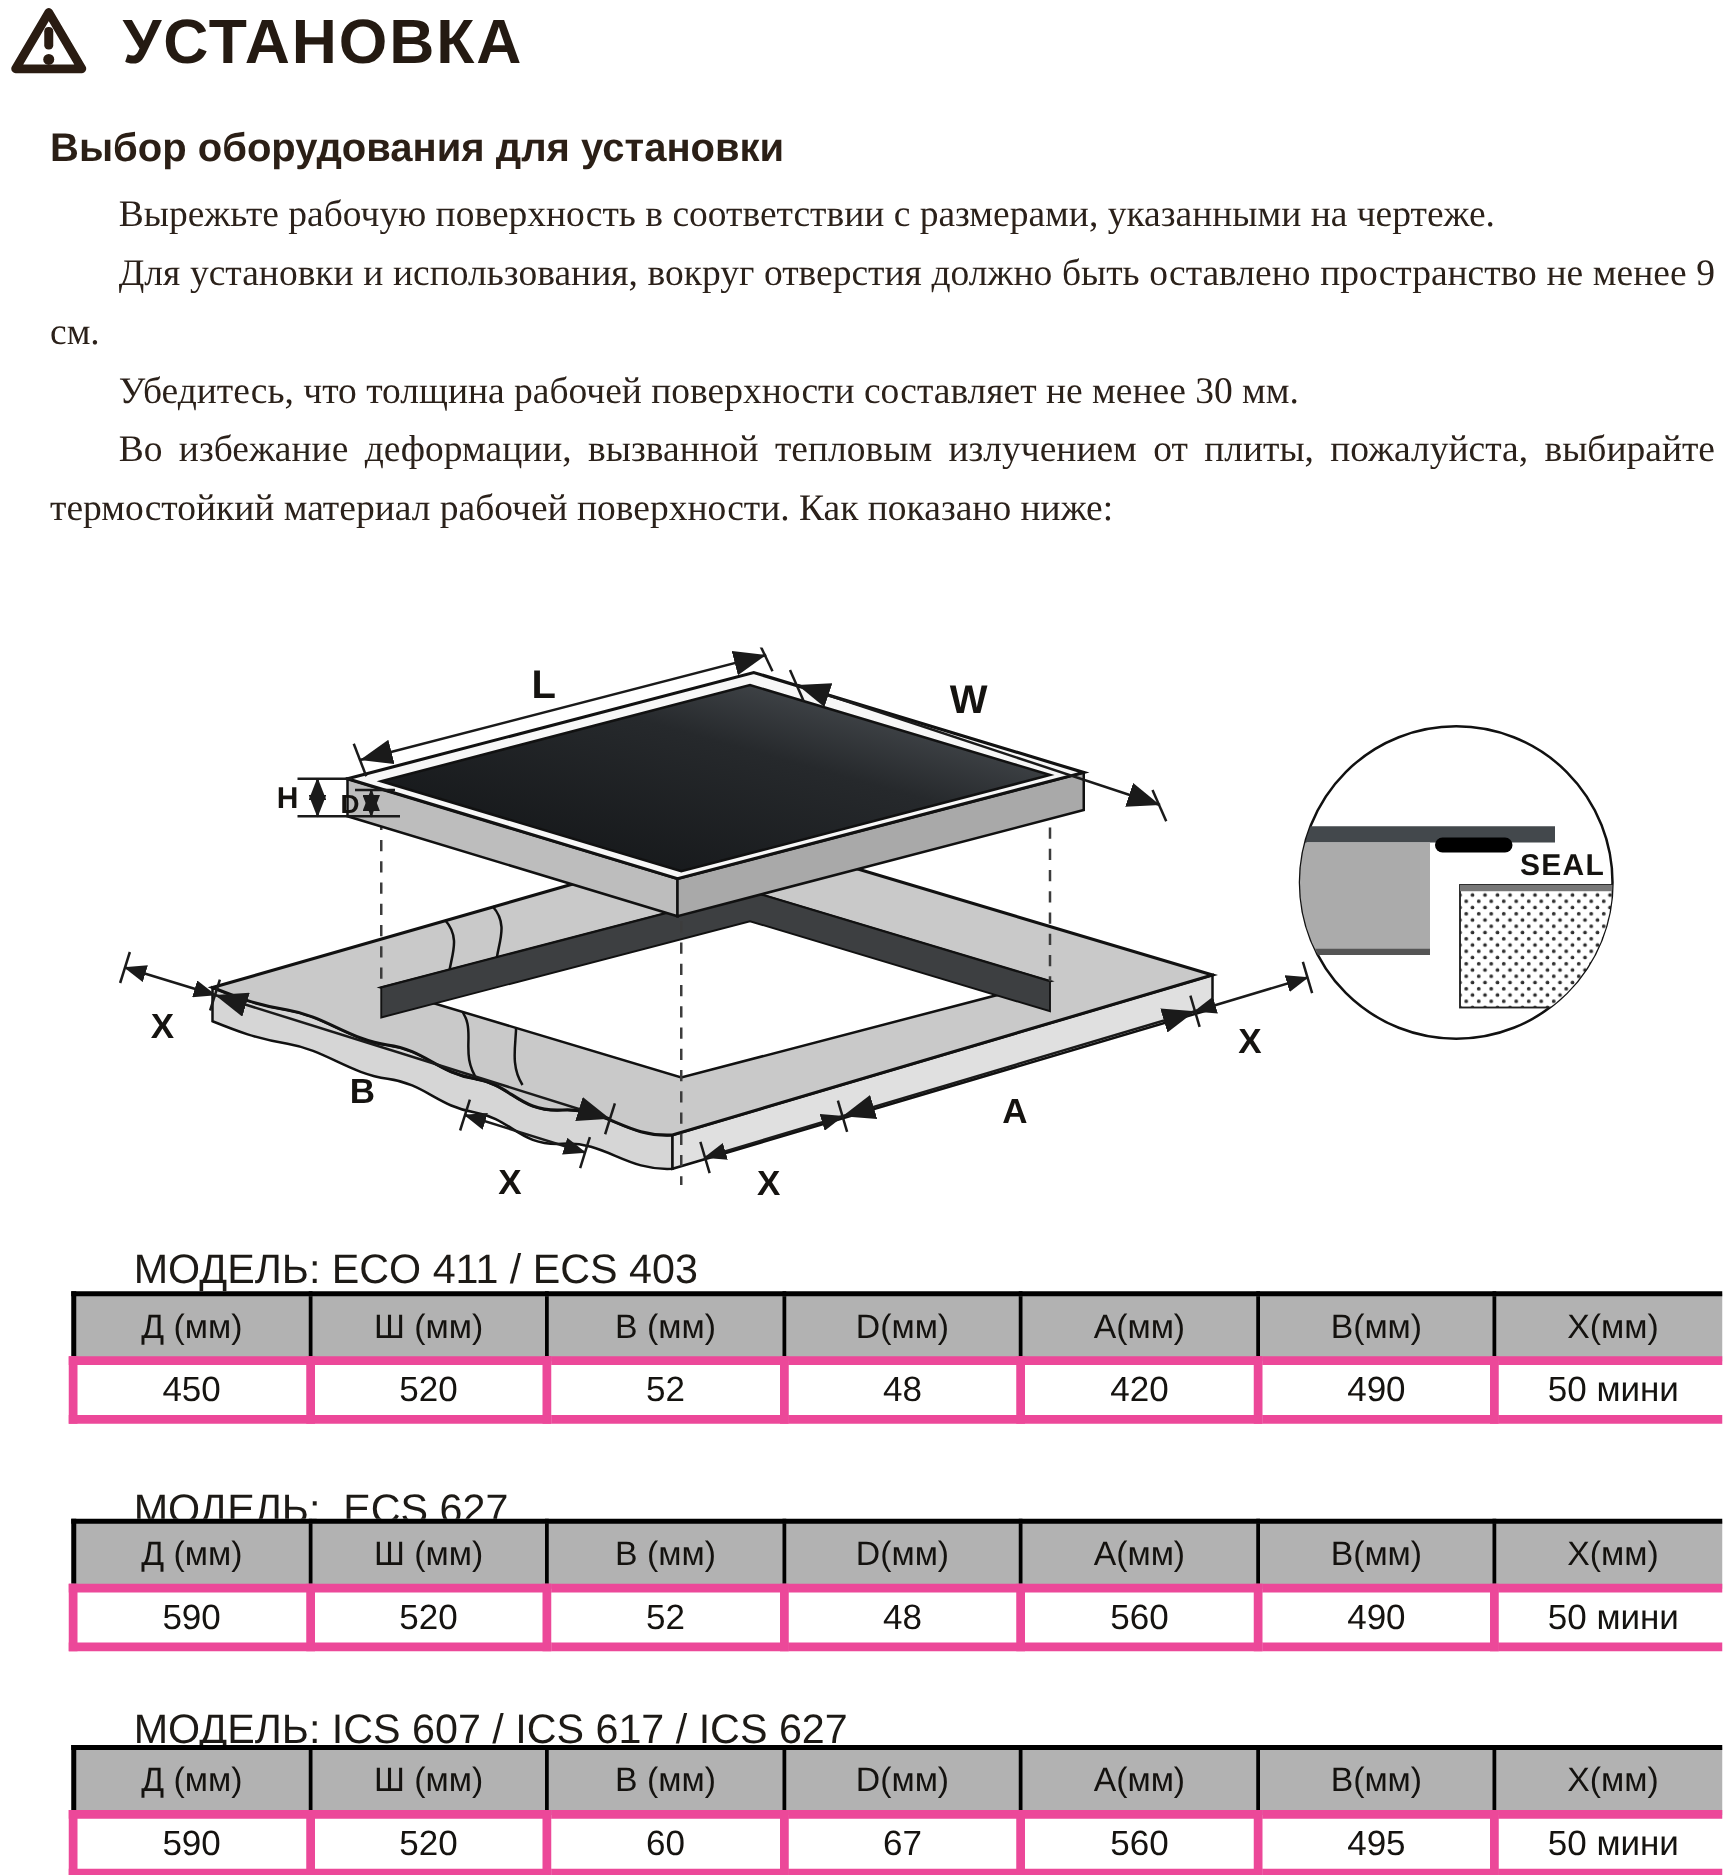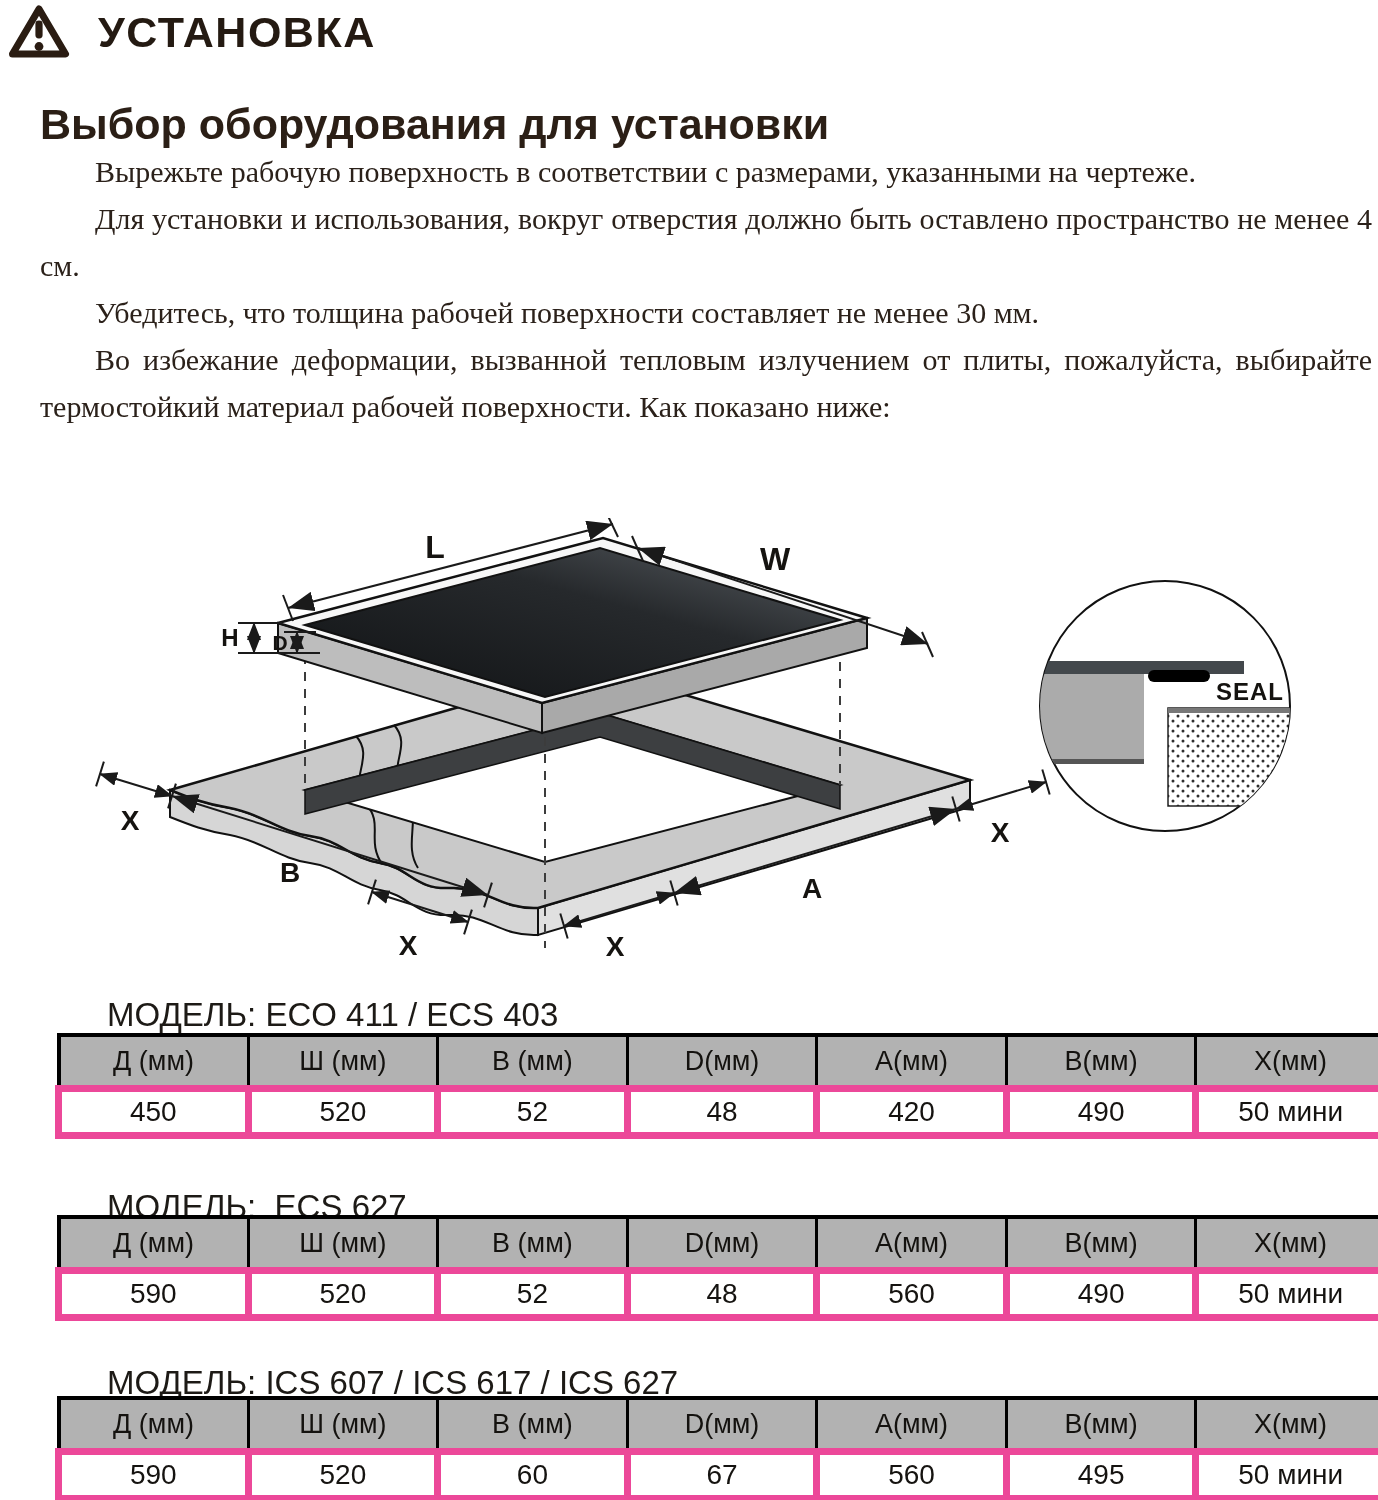--- a/index.html
+++ b/index.html
@@ -1,22 +1,22 @@
 <!DOCTYPE html>
 <html lang="ru"><head>
 <meta charset="utf-8">
 <style>
   html,body{margin:0;padding:0;background:#ffffff;}
   body{width:1378px;height:1500px;font-family:"Liberation Sans","DejaVu Sans",sans-serif;color:#2b211a;}
   .page{position:relative;width:1378px;height:1500px;background:#fff;overflow:hidden;}
 
   .title-row{position:absolute;top:4px;left:8px;display:flex;align-items:center;gap:28px;}
-  .page-title{font-size:43px;font-weight:700;letter-spacing:1.5px;margin:0;color:#241a12;}
-
-  .section-heading{position:absolute;top:100px;left:40px;margin:0;font-size:43px;font-weight:700;color:#2b1f16;}
+  .page-title{font-size:50px;font-weight:700;letter-spacing:1.5px;margin:0;color:#241a12;}
+
+  .section-heading{position:absolute;top:100px;left:40px;margin:0;font-size:32px;font-weight:700;color:#2b1f16;}
 
   .body-text{position:absolute;top:148px;left:40px;width:1332px;font-size:30px;line-height:47px;text-align:justify;color:#2b211a;}
   .body-text p{margin:0;text-indent:55px;font-family:Liberation Serif, serif;}
 
   .diagram{position:absolute;left:40px;top:518px;width:1330px;height:445px;}
   .diagram text{font-family:"Liberation Sans","DejaVu Sans",sans-serif;font-weight:700;fill:#151310;}
   .dim{stroke:#1a1a1a;stroke-width:2;fill:none;}
   .tick{stroke:#1a1a1a;stroke-width:2;}
   .proj{stroke:#3c3c3c;stroke-width:2;stroke-dasharray:9 8;fill:none;}
   .outline{stroke:#111;fill:none;}
@@ -40,21 +40,21 @@
       <rect x="27.4" y="16.5" width="7.2" height="18" rx="3.4" fill="#2a1c12"></rect>
       <circle cx="31" cy="42.5" r="4.4" fill="#2a1c12"></circle>
     </svg>
     <h1 class="page-title">УСТАНОВКА</h1>
   </div>
 
   <h2 class="section-heading">Выбор оборудования для установки</h2>
 
   <div class="body-text">
     <p>Вырежьте рабочую поверхность в соответствии с размерами, указанными на чертеже.</p>
-    <p>Для установки и использования, вокруг отверстия должно быть оставлено пространство не менее 4 см.</p>
+    <p>Для установки и использования, вокруг отверстия должно быть оставлено пространство не менее 9 см.</p>
     <p>Убедитесь, что толщина рабочей поверхности составляет не менее 30 мм.</p>
     <p>Во избежание деформации, вызванной тепловым излучением от плиты, пожалуйста, выбирайте термостойкий материал рабочей поверхности. Как показано ниже:</p>
   </div>
 
   <svg class="diagram" viewBox="0 0 1330 445">
     <defs>
       <linearGradient id="gl" x1="0%" y1="100%" x2="100%" y2="0%">
         <stop offset="0%" stop-color="#101214"></stop>
         <stop offset="60%" stop-color="#26292c"></stop>
         <stop offset="100%" stop-color="#5a5f64"></stop>

